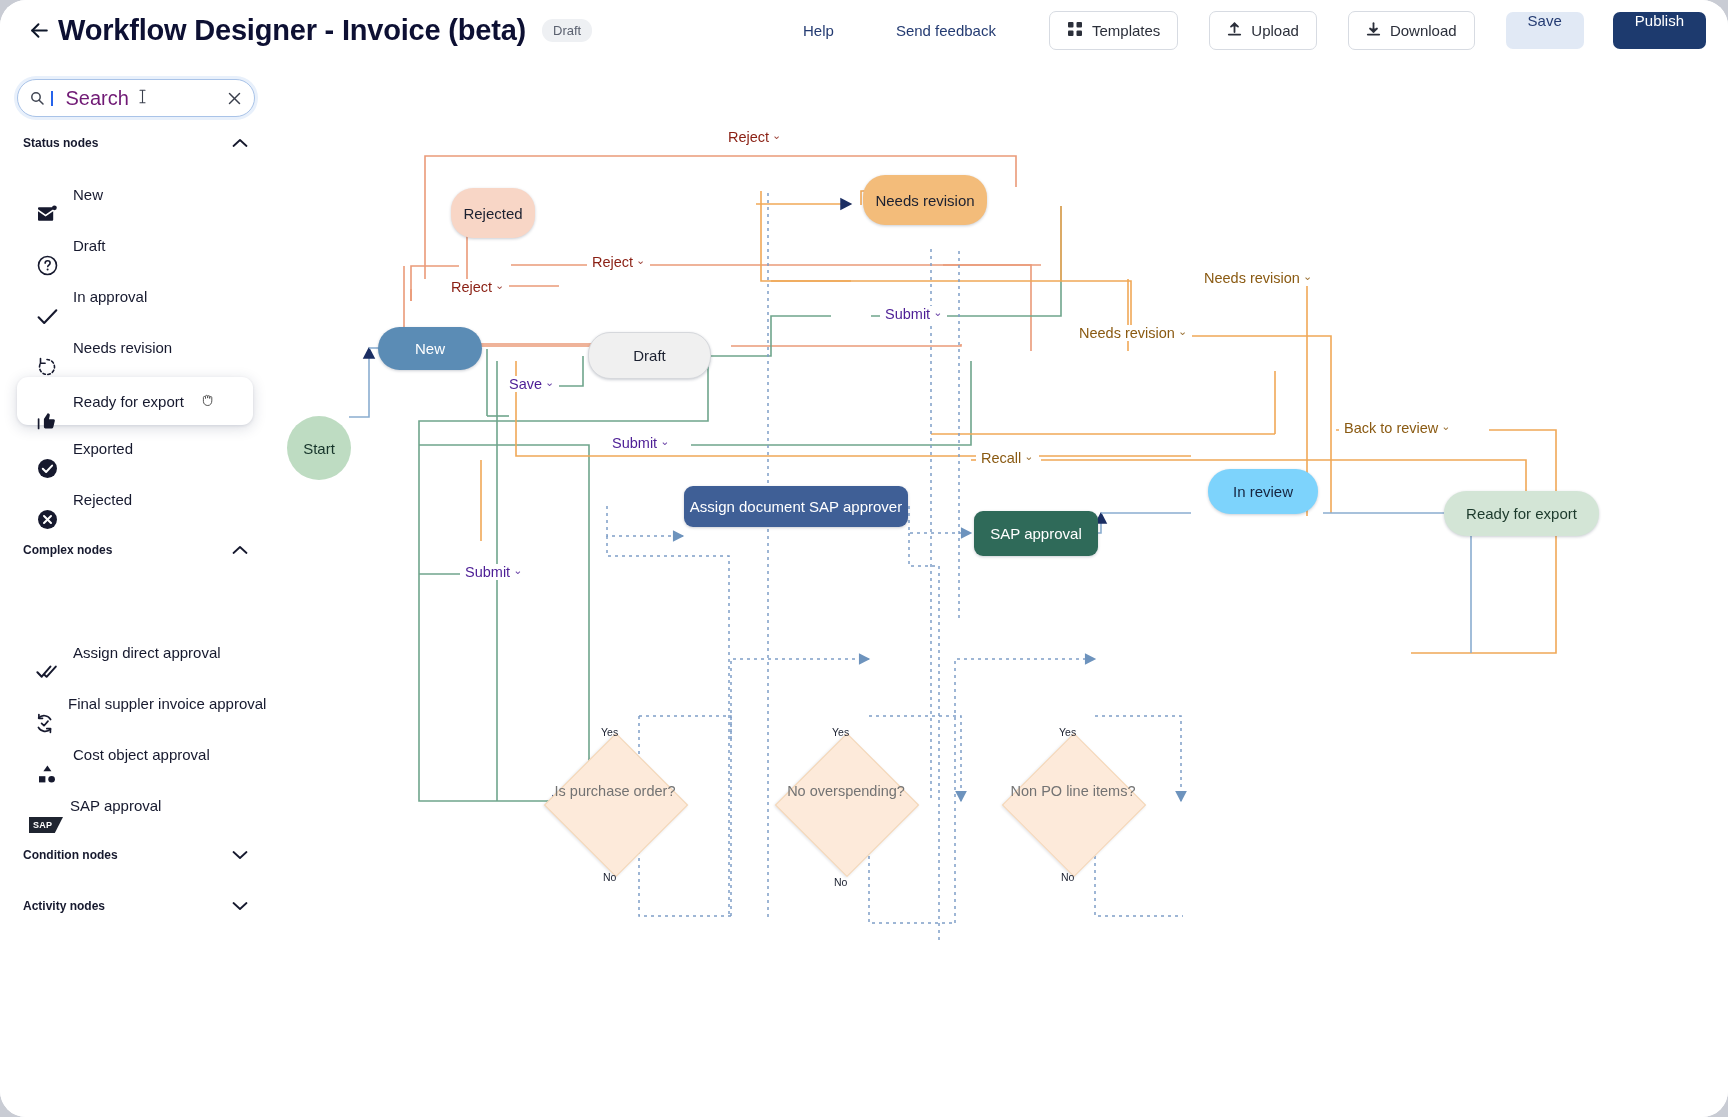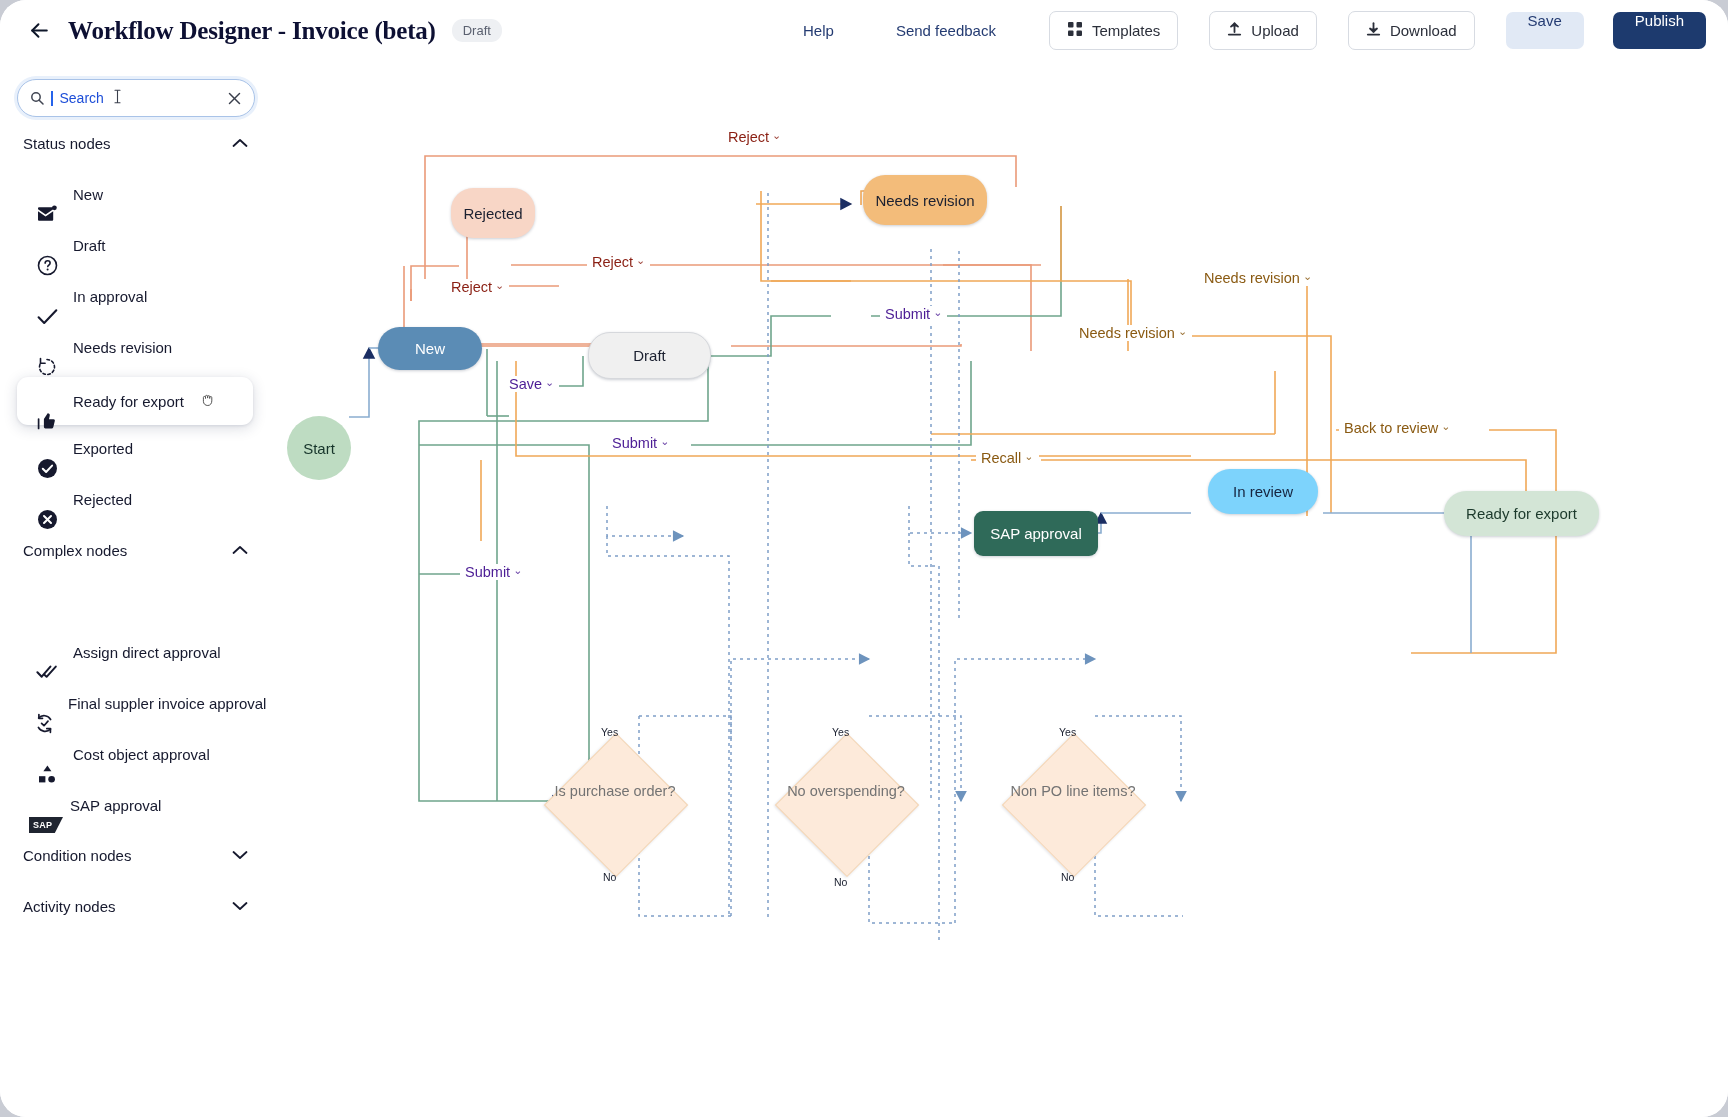--- a/index.html
+++ b/index.html
@@ -19,22 +19,22 @@
     position:absolute;left:0;top:0;width:1728px;height:61px;
     background:#ffffff;border-bottom:1px solid #e6e8ec;
     display:flex;align-items:center;
   }
   #back-arrow{
     margin-left:22px;width:34px;height:34px;
     display:flex;align-items:center;justify-content:center;
     cursor:pointer;color:#0f172a;
   }
   #page-title{
-    margin-left:12px;font-size:25px;font-weight:bold;color:#0d1033;
-    letter-spacing:-0.2px;white-space:nowrap;font-family:Liberation Serif, serif;
+    margin-left:2px;font-size:29px;font-weight:bold;color:#0d1033;
+    letter-spacing:-0.2px;white-space:nowrap;
   }
   #draft-badge{
     margin-left:16px;background:#eef0f3;color:#5b6170;
     font-size:13px;padding:4px 11px;border-radius:11px;
   }
   #topbar-right{
     margin-left:auto;display:flex;align-items:center;gap:18px;padding-right:22px;
   }
   .tb-link{
     color:#243b72;font-size:15px;padding:0 22px;cursor:pointer;white-space:nowrap;
@@ -63,30 +63,30 @@
     position:absolute;left:17px;top:18px;width:236px;height:36px;
     border:1.5px solid #a9c3e8;border-radius:19px;
     box-shadow:0 0 0 3px #e8f0fb;
     display:flex;align-items:center;background:#fff;
   }
   #search-icon{margin-left:12px;color:#404552;display:flex;}
   #search-caret{
     width:1.5px;height:15px;background:#2563eb;margin-left:7px;
   }
   #search-input-text{
-    font-size:14px;color:#1d4ed8;margin-left:7px;
+    font-size:20px;color:#701a75;margin-left:13px;
   }
   #search-cursor{margin-left:9px;color:#3a3f4c;font-size:14px;}
   #search-clear{margin-left:auto;margin-right:13px;color:#3a3f4c;cursor:pointer;display:flex;}
 
   .group-head{
     position:absolute;left:23px;width:225px;height:24px;
     display:flex;align-items:center;cursor:pointer;
   }
-  .group-head .gtitle{font-size:15px;color:#16192e;font-weight:normal;}
+  .group-head .gtitle{font-size:12px;color:#16192e;font-weight:bold;}
   .group-head .chev{margin-left:auto;color:#16192e;display:flex;}
 
   .node-item{
     position:absolute;left:17px;width:236px;height:40px;
     display:flex;align-items:center;border-radius:10px;cursor:grab;
   }
   .node-item .nicon{
     width:26px;margin-left:17px;display:flex;align-items:center;justify-content:center;
     color:#16192e;
     margin-top:40px;
@@ -494,20 +494,23 @@
     </div>
 
     <div class="nodebox n-pill" style="left:937px;top:408px;width:110px;height:45px;background:#7dd3fc;color:#16243f">
       <span>In review</span>
     </div>
 
     <div class="nodebox n-pill" style="left:1173px;top:430px;width:155px;height:45px;background:#d3e5d6;color:#1c3a2c">
       <span>Ready for export</span>
     </div>
 
+    <div class="nodebox n-rect" style="left:413px;top:425px;width:224px;height:41px;background:#3f5f96">
+      <span>Assign document SAP approver</span>
+    </div>
 
     <div class="nodebox n-rect" style="left:703px;top:450px;width:124px;height:45px;background:#2f6a59">
       <span>SAP approval</span>
     </div>
 
     <div style="position:absolute;left:294px;top:693px;width:100px;height:100px">
       <div class="n-diamond" style="position:absolute;left:0;top:0;width:100px;height:100px"></div>
       <div class="dlabel" style="left:-13px;top:28px;width:126px">Is purchase order?</div>
       <div class="yn" style="left:36px;top:-28px">Yes</div>
       <div class="yn" style="left:38px;top:117px">No</div>

